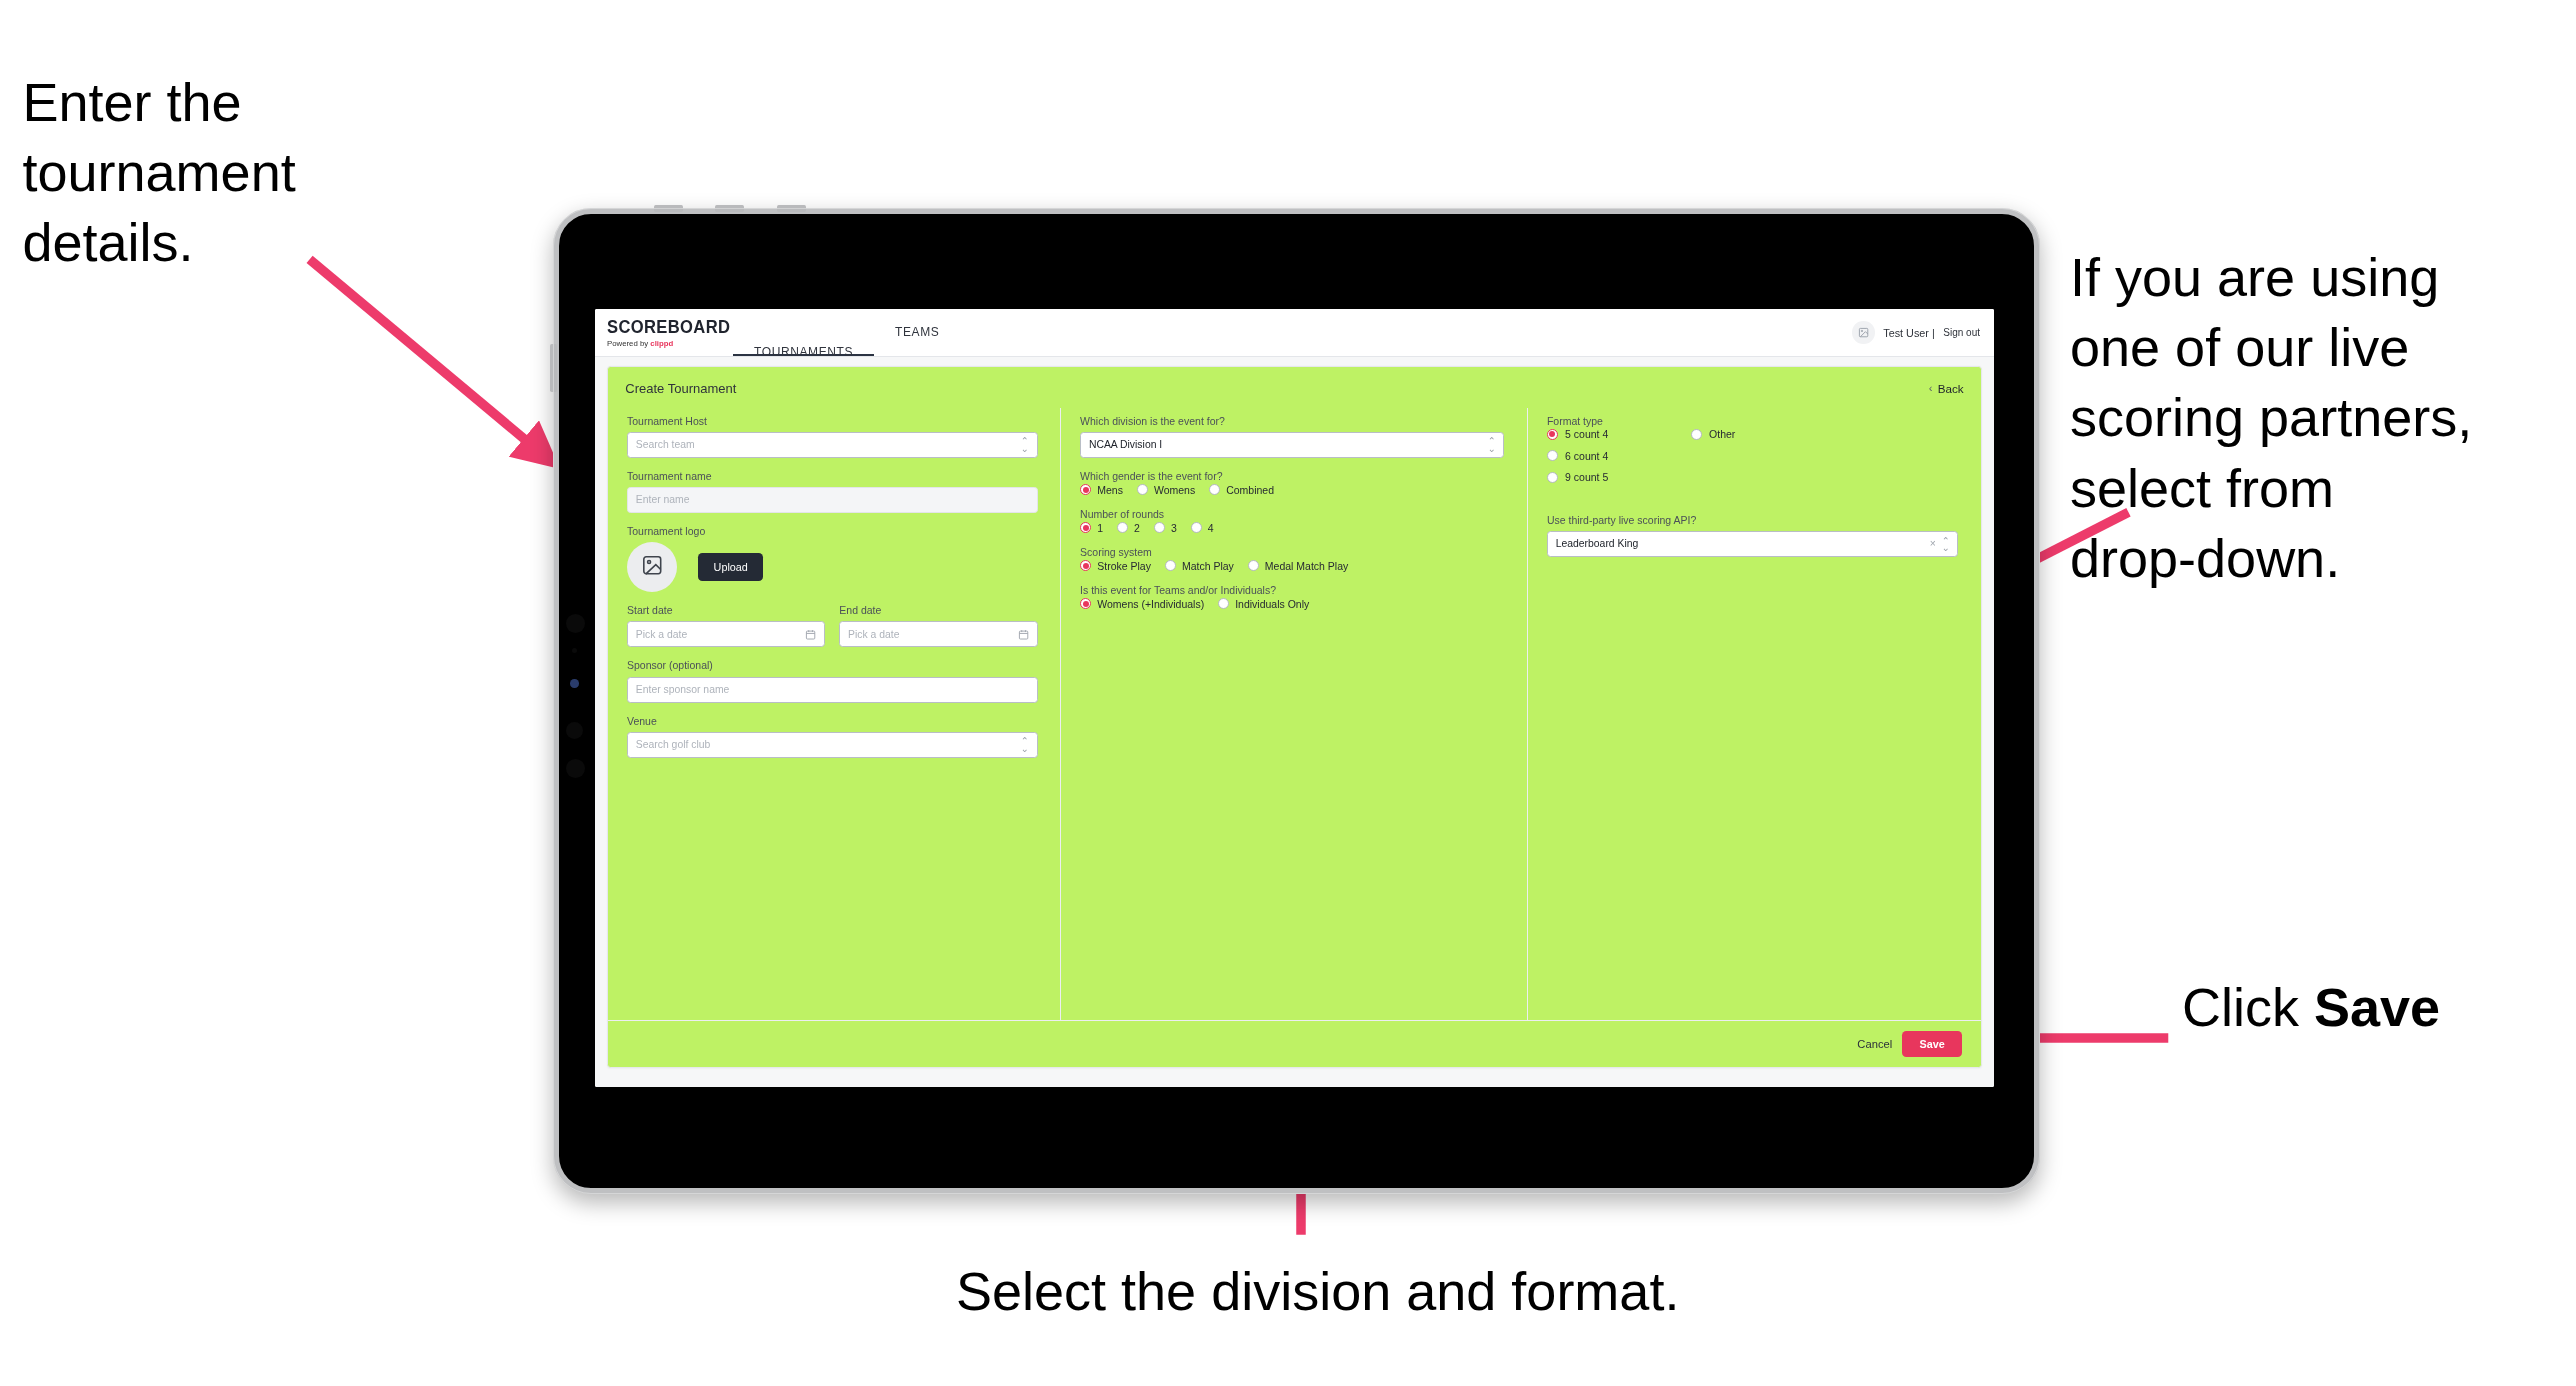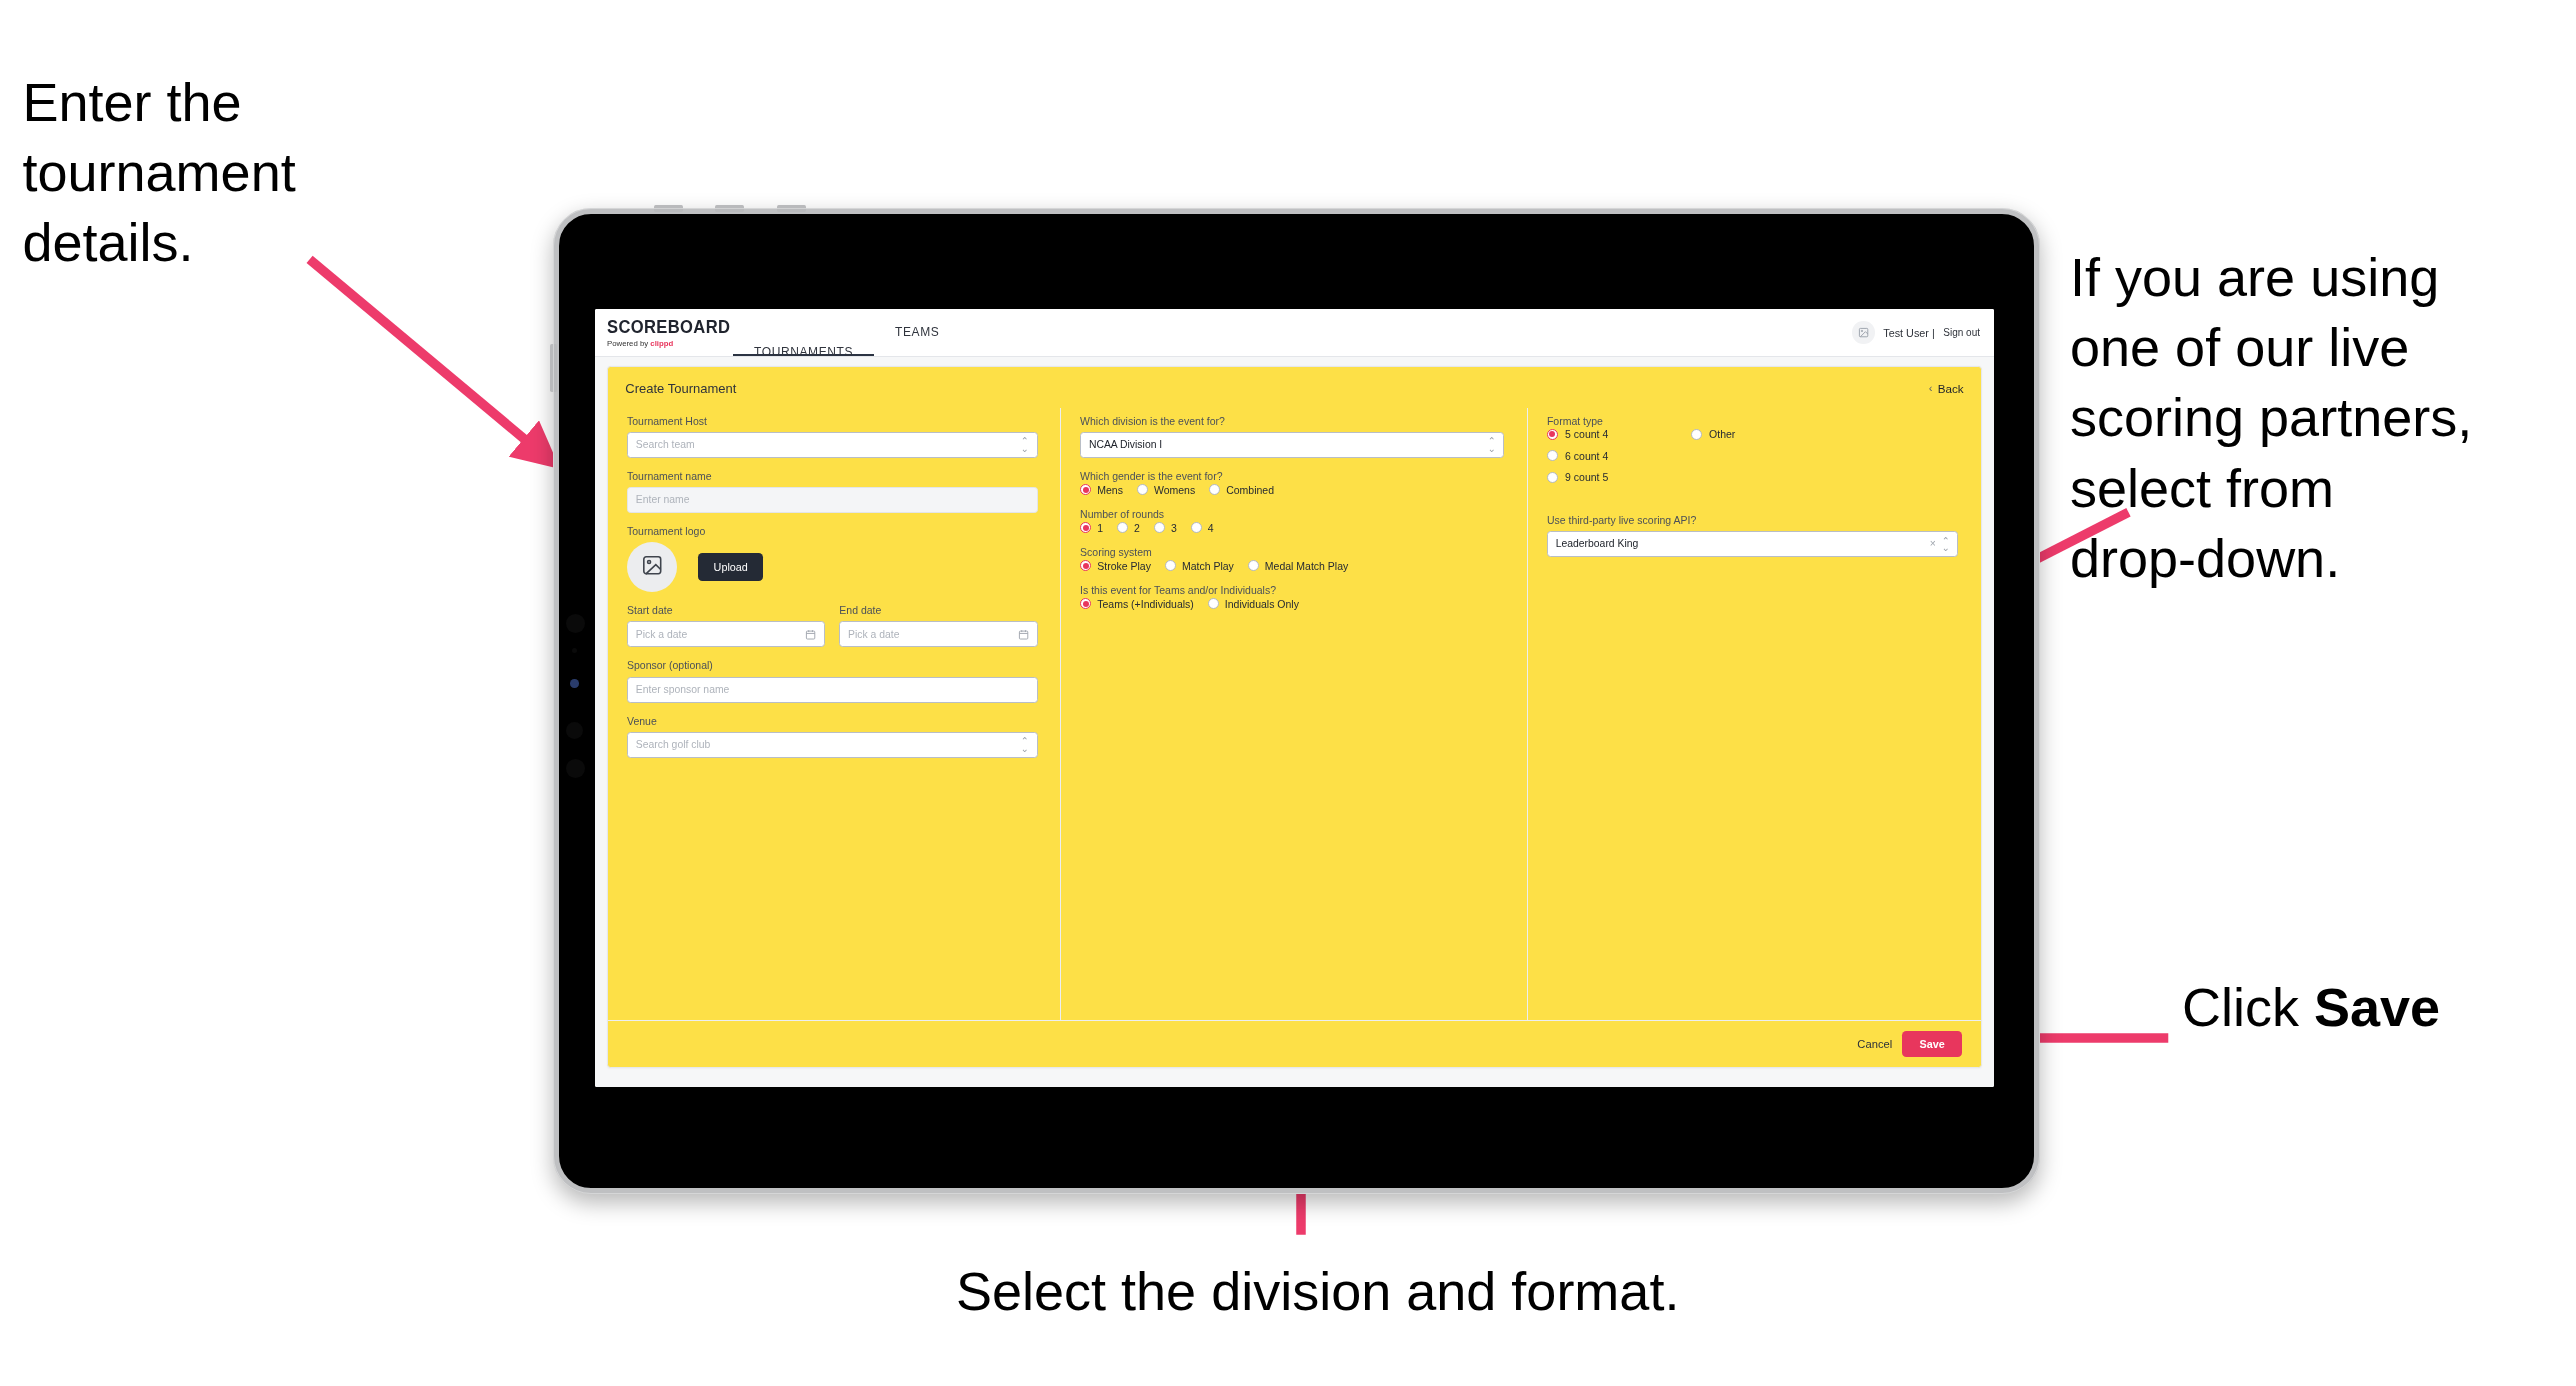--- a/index.html
+++ b/index.html
@@ -91,21 +91,21 @@
     width:22.5px; height:22.5px; border-radius:50%;
     background:#f1f2f4; display:flex; align-items:center; justify-content:center;
     color:#9aa0aa;
   }
   .user-text { font-size:10.8px; color:#2e323a; }
   .signout { font-size:10px; color:#2e323a; cursor:pointer; }
 
   
   .page-body { padding: 8.6px 12px 0 12px; background:#f6f7f8; height: calc(100% - 48px); }
   .card {
-    background:#fde047; border:0.9px solid #e6e8eb; border-radius:3.5px;
+    background:#bef264; border:0.9px solid #e6e8eb; border-radius:3.5px;
     height: 702px; display:flex; flex-direction:column;
     box-shadow: 0 0.9px 1.7px rgba(16,24,40,.04);
   }
   .card-head {
     display:flex; align-items:center; justify-content:space-between;
     padding: 14px 17.3px 12px 17.3px;
   }
   .card-title { font-size:13px; color:#2f333b; }
   .back-link { font-size:11.7px; color:#1f232b; display:flex; align-items:center; gap:5.2px; cursor:pointer; }
   .chev { font-size:11.2px; color:#5b606a; }
@@ -445,21 +445,21 @@
                     <span class="radio-label">Medal Match Play</span>
                   </div>
                 </div>
               </div>
 
               <div class="group">
                 <label class="glabel">Is this event for Teams and/or Individuals?</label>
                 <div class="radio-row">
                   <div class="radio-opt">
                     <span class="radio on"></span>
-                    <span class="radio-label">Teams (+Individuals)</span>
+                    <span class="radio-label">Womens (+Individuals)</span>
                   </div>
                   <div class="radio-opt">
                     <span class="radio"></span>
                     <span class="radio-label">Individuals Only</span>
                   </div>
                 </div>
               </div>
             </div>
 
             <div class="col c3">

